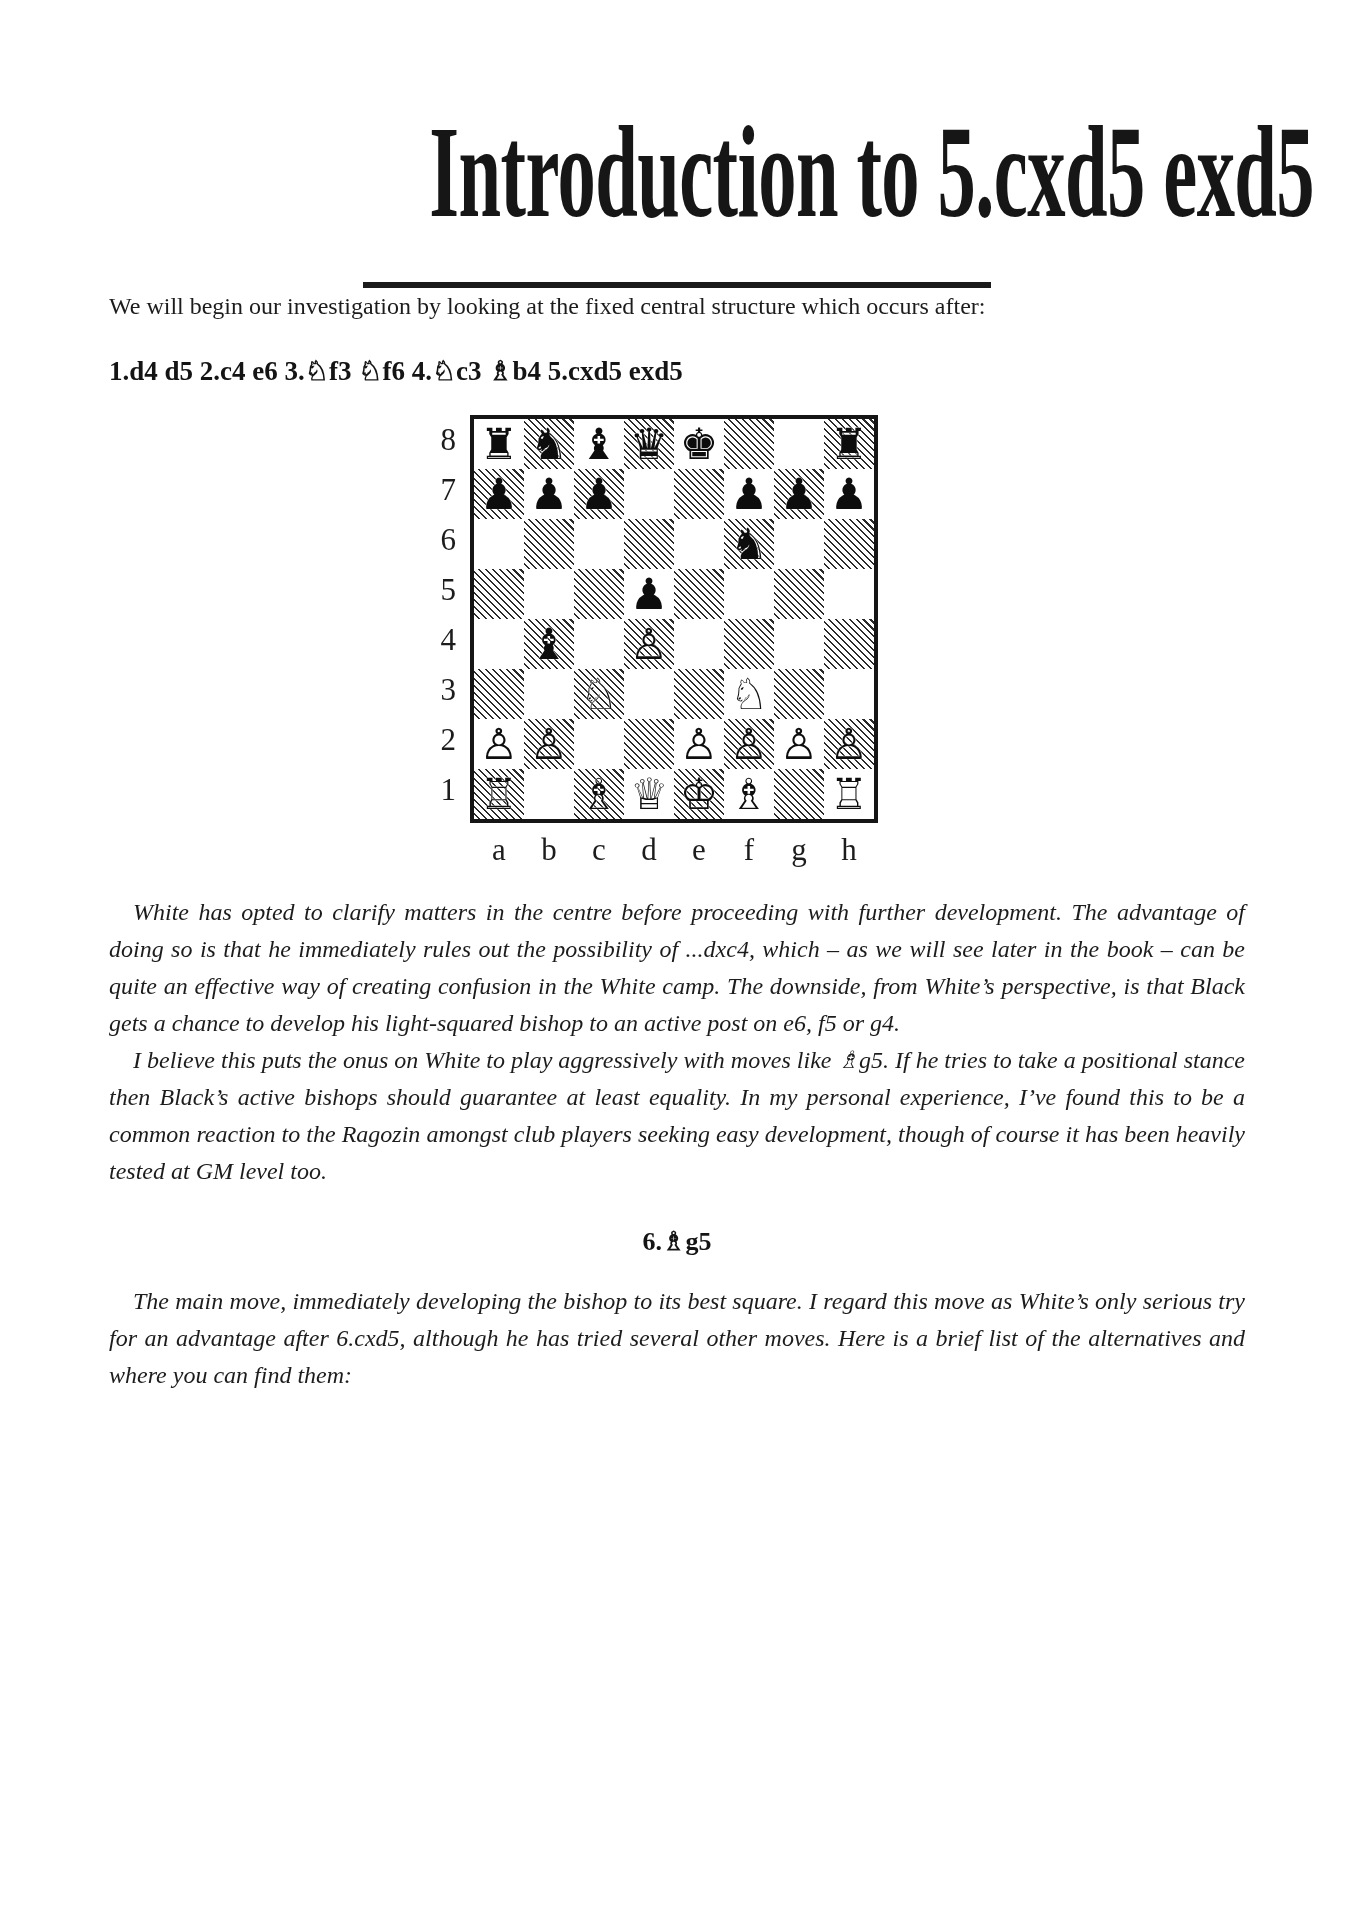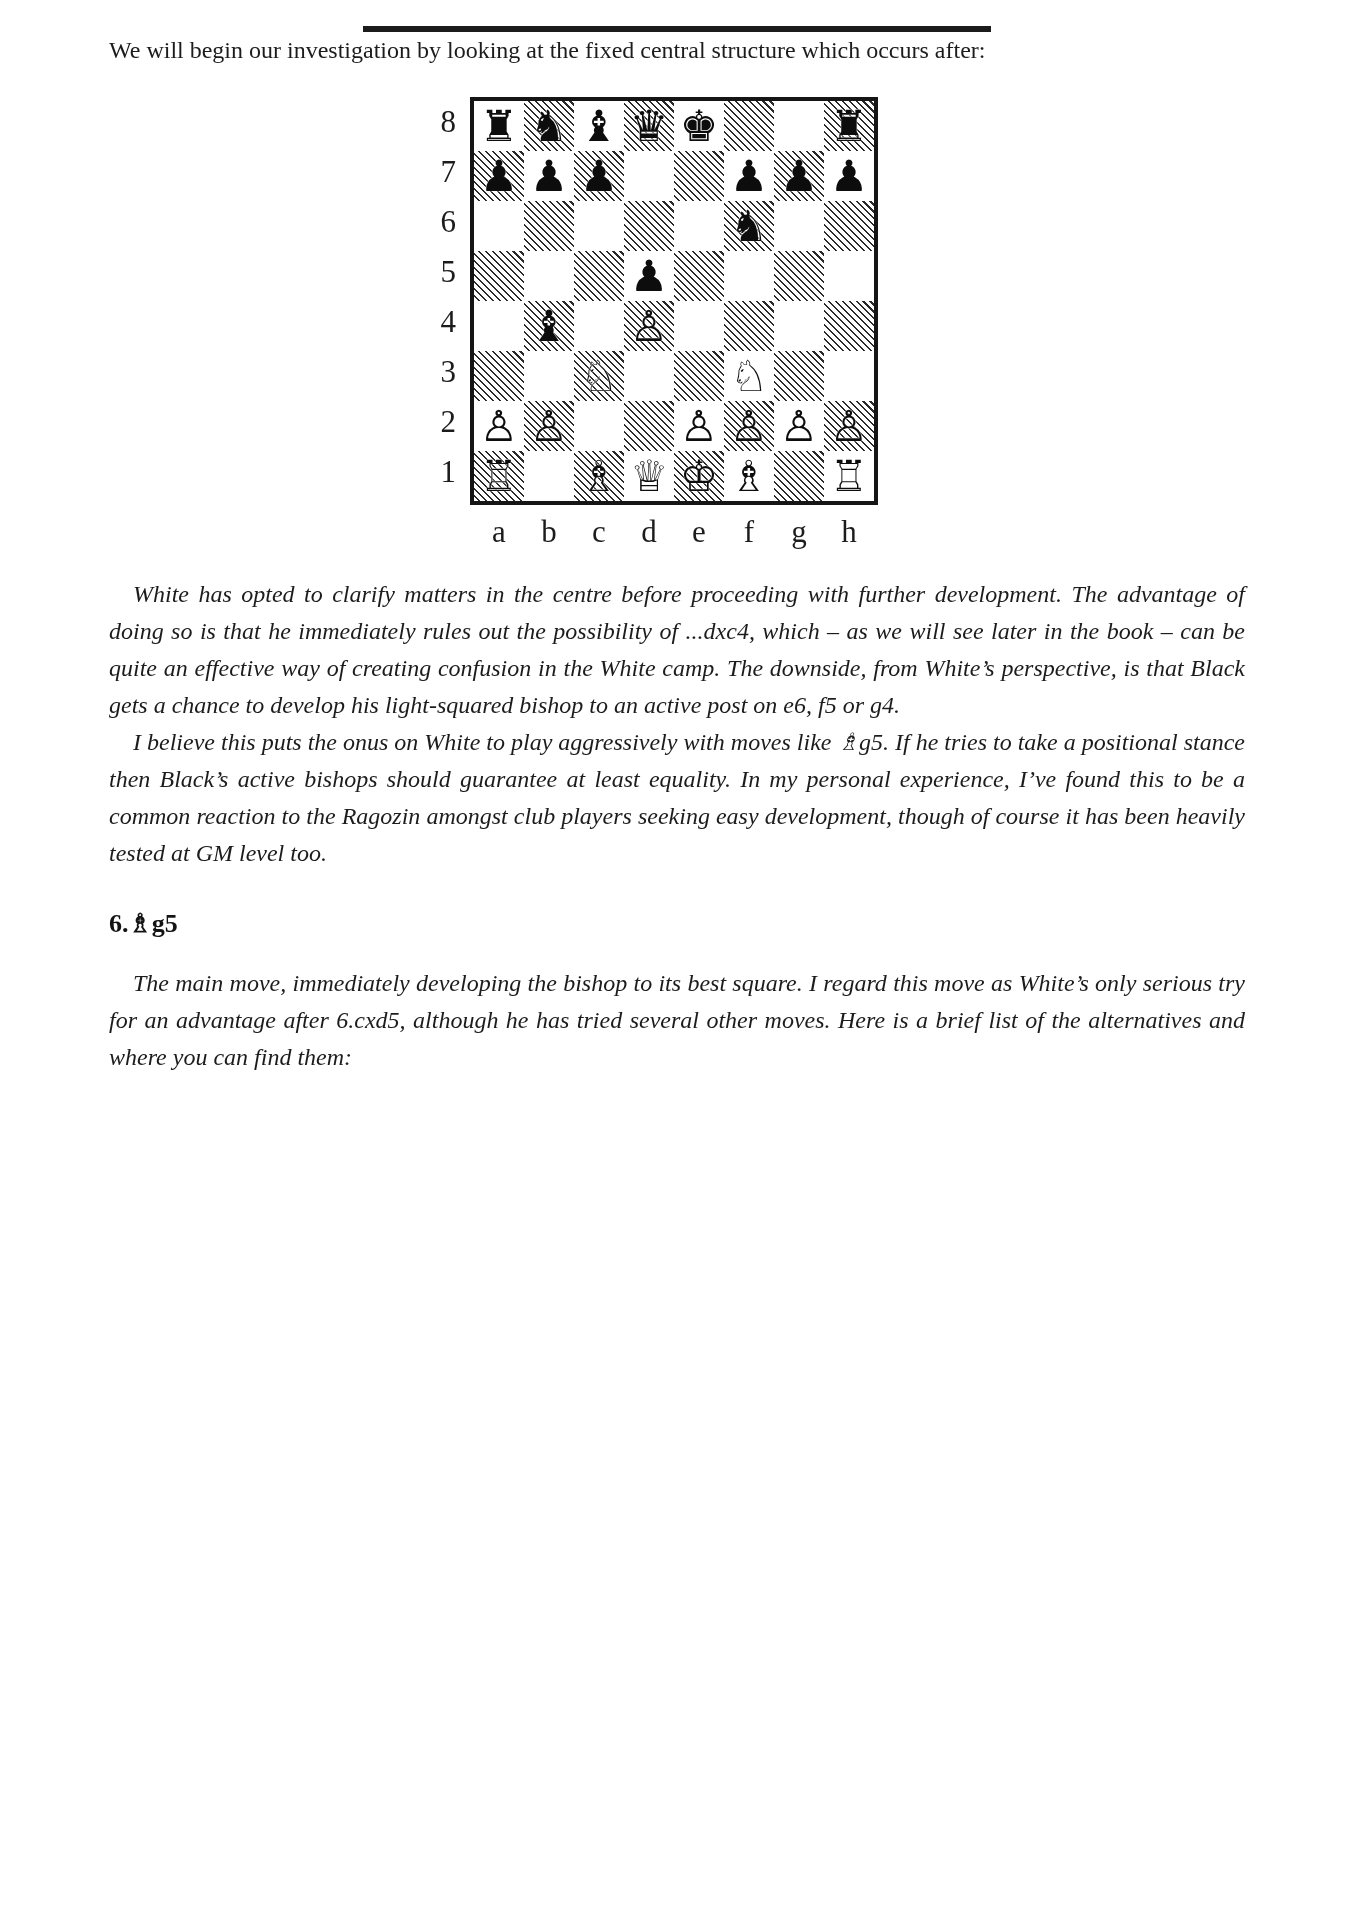--- a/index.html
+++ b/index.html
@@ -99,38 +99,43 @@
     text-align: justify;
     margin: 0;
   }
   .para.indent { text-indent: 24px; font-style: italic; }
   .p1 { margin-top: 26px; }
   .section-heading {
     margin-top: 36px;
     font-size: 26px;
     font-weight: bold;
     color: #141414;
+    text-align: center;
   }
   .p3 { margin-top: 0px; }
   .p4 {
     margin-top: 37px;
     text-align: justify;
     -moz-text-align-last: justify;
     text-align-last: justify;
   }
 </style>
 </head>
 <body>
 
 <div class="page">
 
+  <div class="title-wrap">
+    <span class="title-text">Introduction to 5.cxd5 exd5</span>
+  </div>
   <div class="title-rule"></div>
 
   <p class="intro para">We will begin our investigation by looking at the fixed central structure which occurs after:</p>
 
+  <p class="move-line">1.d4 d5 2.c4 e6 3.♘f3 ♘f6 4.♘c3 ♗b4 5.cxd5 exd5</p>
 
   <div class="diagram">
     <div class="diagram-row">
       <div class="rank-labels">
           <span>8</span>
           <span>7</span>
           <span>6</span>
           <span>5</span>
           <span>4</span>
           <span>3</span>

